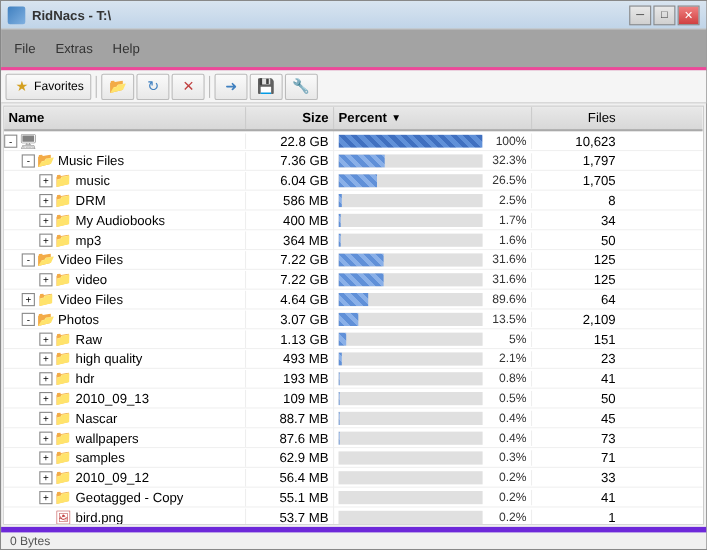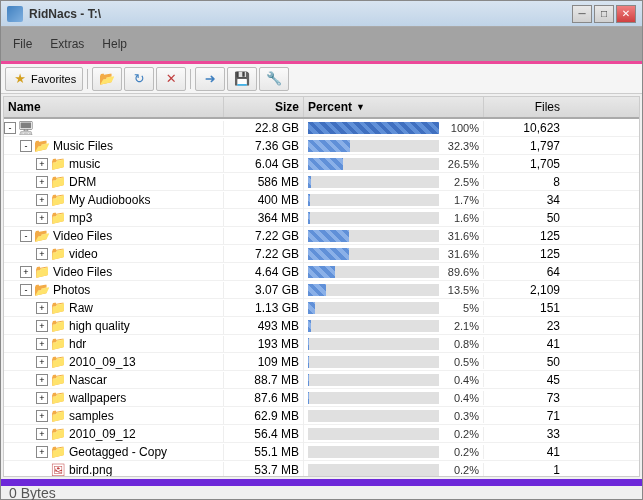--- a/index.html
+++ b/index.html
@@ -230,25 +230,25 @@
       display: flex;
       align-items: center;
       justify-content: center;
     }
     .folder-yellow { color: #d4a020; font-size: 13px; }
     .folder-open { color: #e8b030; font-size: 13px; }
     .row-name-text { overflow: hidden; text-overflow: ellipsis; white-space: nowrap; }
     .status-bar {
       height: 20px;
       background: #f0f0f0;
-      border-top: 7px solid #6d28d9;
+      border-top: 5px solid #6d28d9;
       display: flex;
       align-items: center;
       padding: 0 8px;
-      font-size: 14px;
+      font-size: 11px;
       color: #555;
     }
   </style>
 </head>
 <body>
 
 <div class="window">
 
   <div class="title-bar">
     <div class="title-bar-left">

